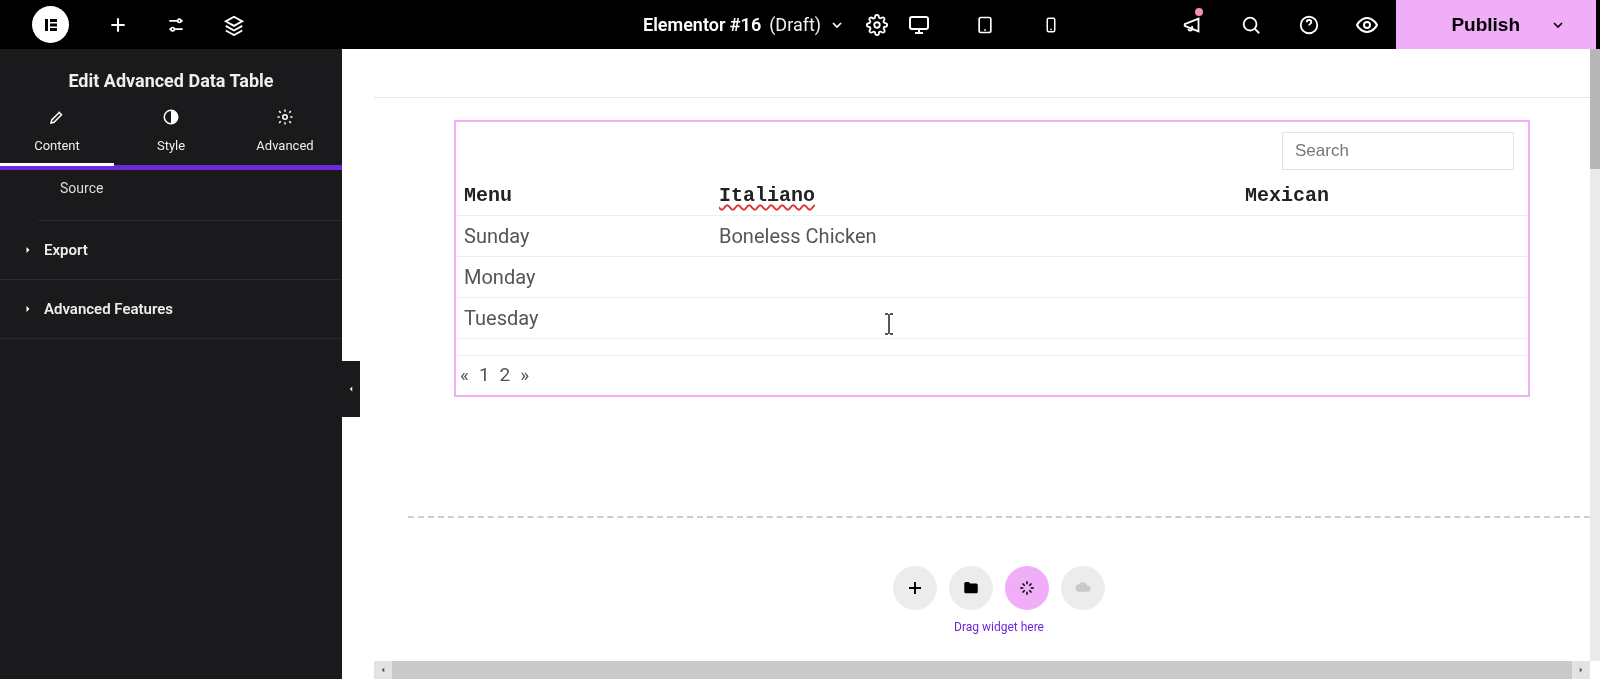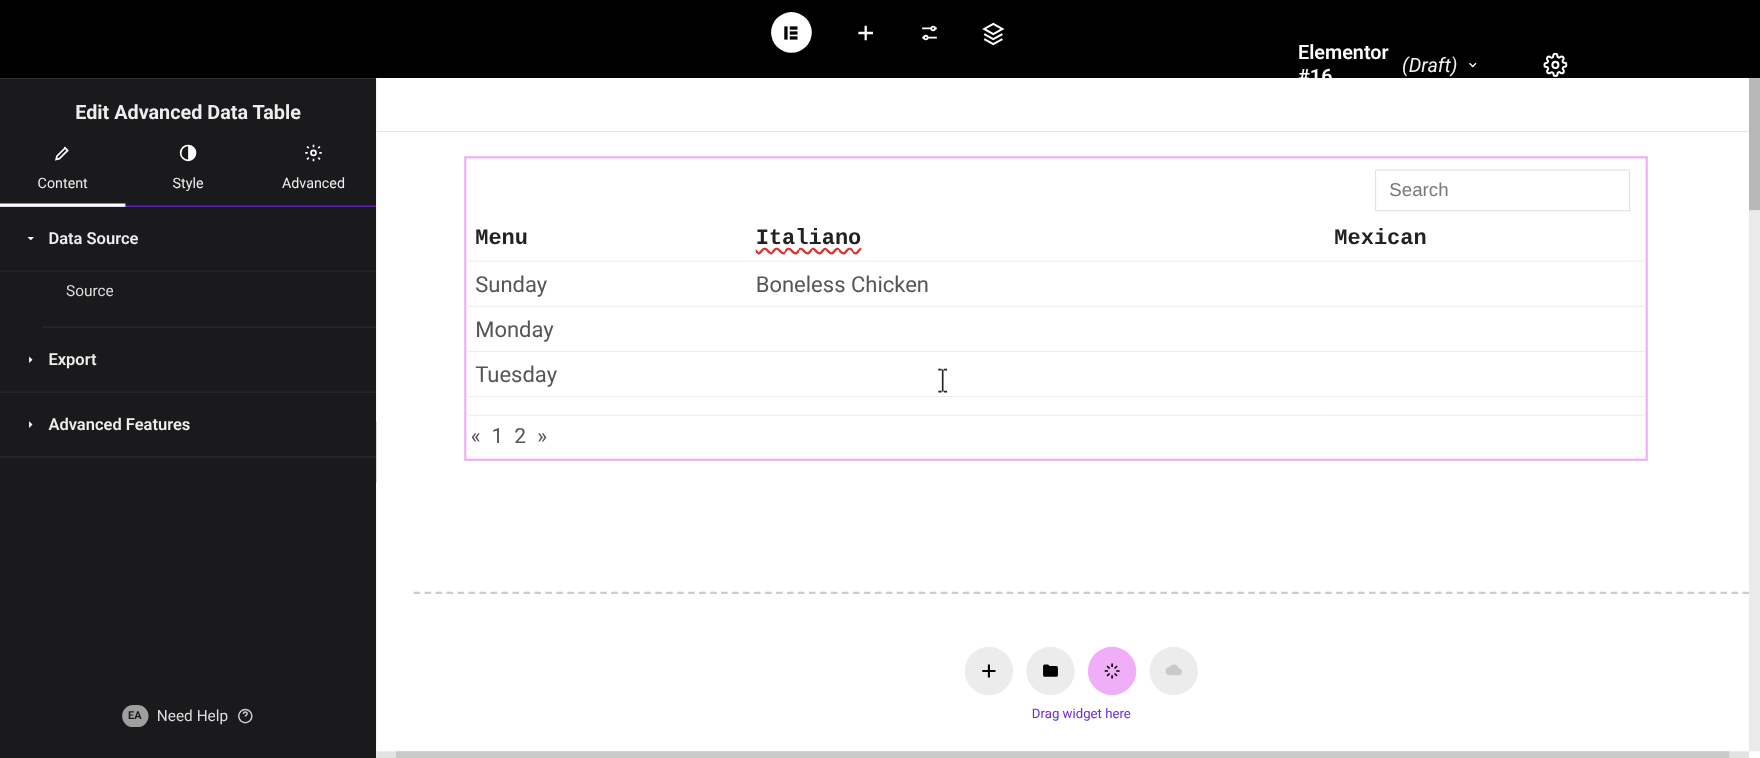--- a/index.html
+++ b/index.html
@@ -6,24 +6,23 @@
 body {
   font-family: -apple-system, BlinkMacSystemFont, "Segoe UI", Roboto, Helvetica, Arial, sans-serif;
   width: 1600px;
   height: 689px;
   overflow: hidden;
   background: #fff;
 }
 .topbar {
   display: flex;
   align-items: center;
-  height: 71px;
+  height: 49px;
   background: #000;
   color: #fff;
-  flex-direction: column;
 }
 .topbar-left {
   display: flex;
   align-items: center;
   height: 100%;
 }
 .logo-circle {
   width: 37px; height: 37px;
   border-radius: 50%;
   background: #fff;
@@ -41,21 +40,21 @@
   display: flex; align-items: center; justify-content: center;
   position: relative;
 }
 .doc-title-group {
   display: flex; align-items: center; gap: 8px;
   font-size: 18px;
   position: absolute;
   left: 380px;
 }
 .doc-title { font-weight: 600; }
-.doc-status { font-style: italic; opacity: .95; }
+.doc-status { opacity: .95; }
 .topbar-right {
   display: flex; align-items: center;
   padding-right: 4px;
 }
 .device-tabs { display: flex; height: 59px; }
 .device-tab {
   width: 66px; height: 59px;
   display: flex; align-items: center; justify-content: center;
   cursor: pointer; position: relative;
 }
@@ -87,21 +86,21 @@
   color: #eee; position: relative;
 }
 .panel-title {
   text-align: center;
   font-weight: 700;
   font-size: 18px;
   padding: 21px 0 17px;
 }
 .panel-tabs {
   display: flex;
-  border-bottom: 1px solid #6d28d9;
+  border-bottom: 5px solid #6d28d9;
 }
 .panel-tab {
   flex: 1; text-align: center;
   padding: 0 0 12px;
   cursor: pointer;
   position: relative;
 }
 .panel-tab.active::after {
   content: '';
   position: absolute; bottom: -1px; left: 0; right: 0;
@@ -145,21 +144,21 @@
   color: #ddd; font-size: 14px;
 }
 .collapse-handle {
   position: absolute; right: -18px; top: 312px;
   width: 18px; height: 56px;
   background: #1a1a1c;
   display: flex; align-items: center; justify-content: center;
   cursor: pointer;
 }
 .canvas-area {
-  flex: 1; position: relative; background: #fff;
+  flex: 1; position: relative; background: #fff; margin-left: 32px;
 }
 .canvas-inner {
   position: absolute;
   left: 0; right: 10px; top: 0; bottom: 18px;
   overflow: hidden;
   border-top: 1px solid #e7e7e7;
   margin-top: 48px;
 }
 .widget-frame {
   position: absolute;
@@ -381,28 +380,20 @@
         <div class="picon">
             <svg width="18" height="18" viewBox="0 0 24 24" stroke="#fff" stroke-width="2" fill="none">
               <circle cx="12" cy="12" r="3"></circle>
               <path d="M12 2v3M12 19v3M4.2 4.2l2.1 2.1M17.7 17.7l2.1 2.1M2 12h3M19 12h3M4.2 19.8l2.1-2.1M17.7 6.3l2.1-2.1"></path>
             </svg>
           </div>
         <div class="plabel">Advanced</div>
       </div>
     </div>
 
-    <div class="section-hdr">
-      <span class="carat">
-          <svg width="12" height="12" viewBox="0 0 24 24" fill="#fff">
-            <path d="M6 9l6 6 6-6z"></path>
-          </svg>
-        </span>
-      <span>Data Source</span>
-    </div>
     <div class="control-row">
       <span class="control-label">Source</span>
     </div>
 
     <div class="section-hdr">
       <span class="carat">
           <svg width="12" height="12" viewBox="0 0 24 24" fill="#fff">
             <path d="M9 6l6 6-6 6z"></path>
           </svg>
         </span>
@@ -410,28 +401,20 @@
     </div>
     <div class="section-hdr">
       <span class="carat">
           <svg width="12" height="12" viewBox="0 0 24 24" fill="#fff">
             <path d="M9 6l6 6-6 6z"></path>
           </svg>
         </span>
       <span>Advanced Features</span>
     </div>
 
-    <div class="help-row">
-      <span class="ea-badge">EA</span>
-      <span>Need Help</span>
-      <svg width="16" height="16" viewBox="0 0 24 24" stroke="#ccc" stroke-width="2" fill="none">
-          <circle cx="12" cy="12" r="9"></circle>
-          <path d="M9.5 9a2.5 2.5 0 115 0c0 1.5-2.5 2-2.5 3.5M12 17h.01"></path>
-        </svg>
-    </div>
 
     <div class="collapse-handle">
       <svg width="10" height="10" viewBox="0 0 24 24" fill="#fff">
           <path d="M15 6l-6 6 6 6z"></path>
         </svg>
     </div>
   </aside>
 
   <div class="canvas-area">
     <div class="canvas-inner">

